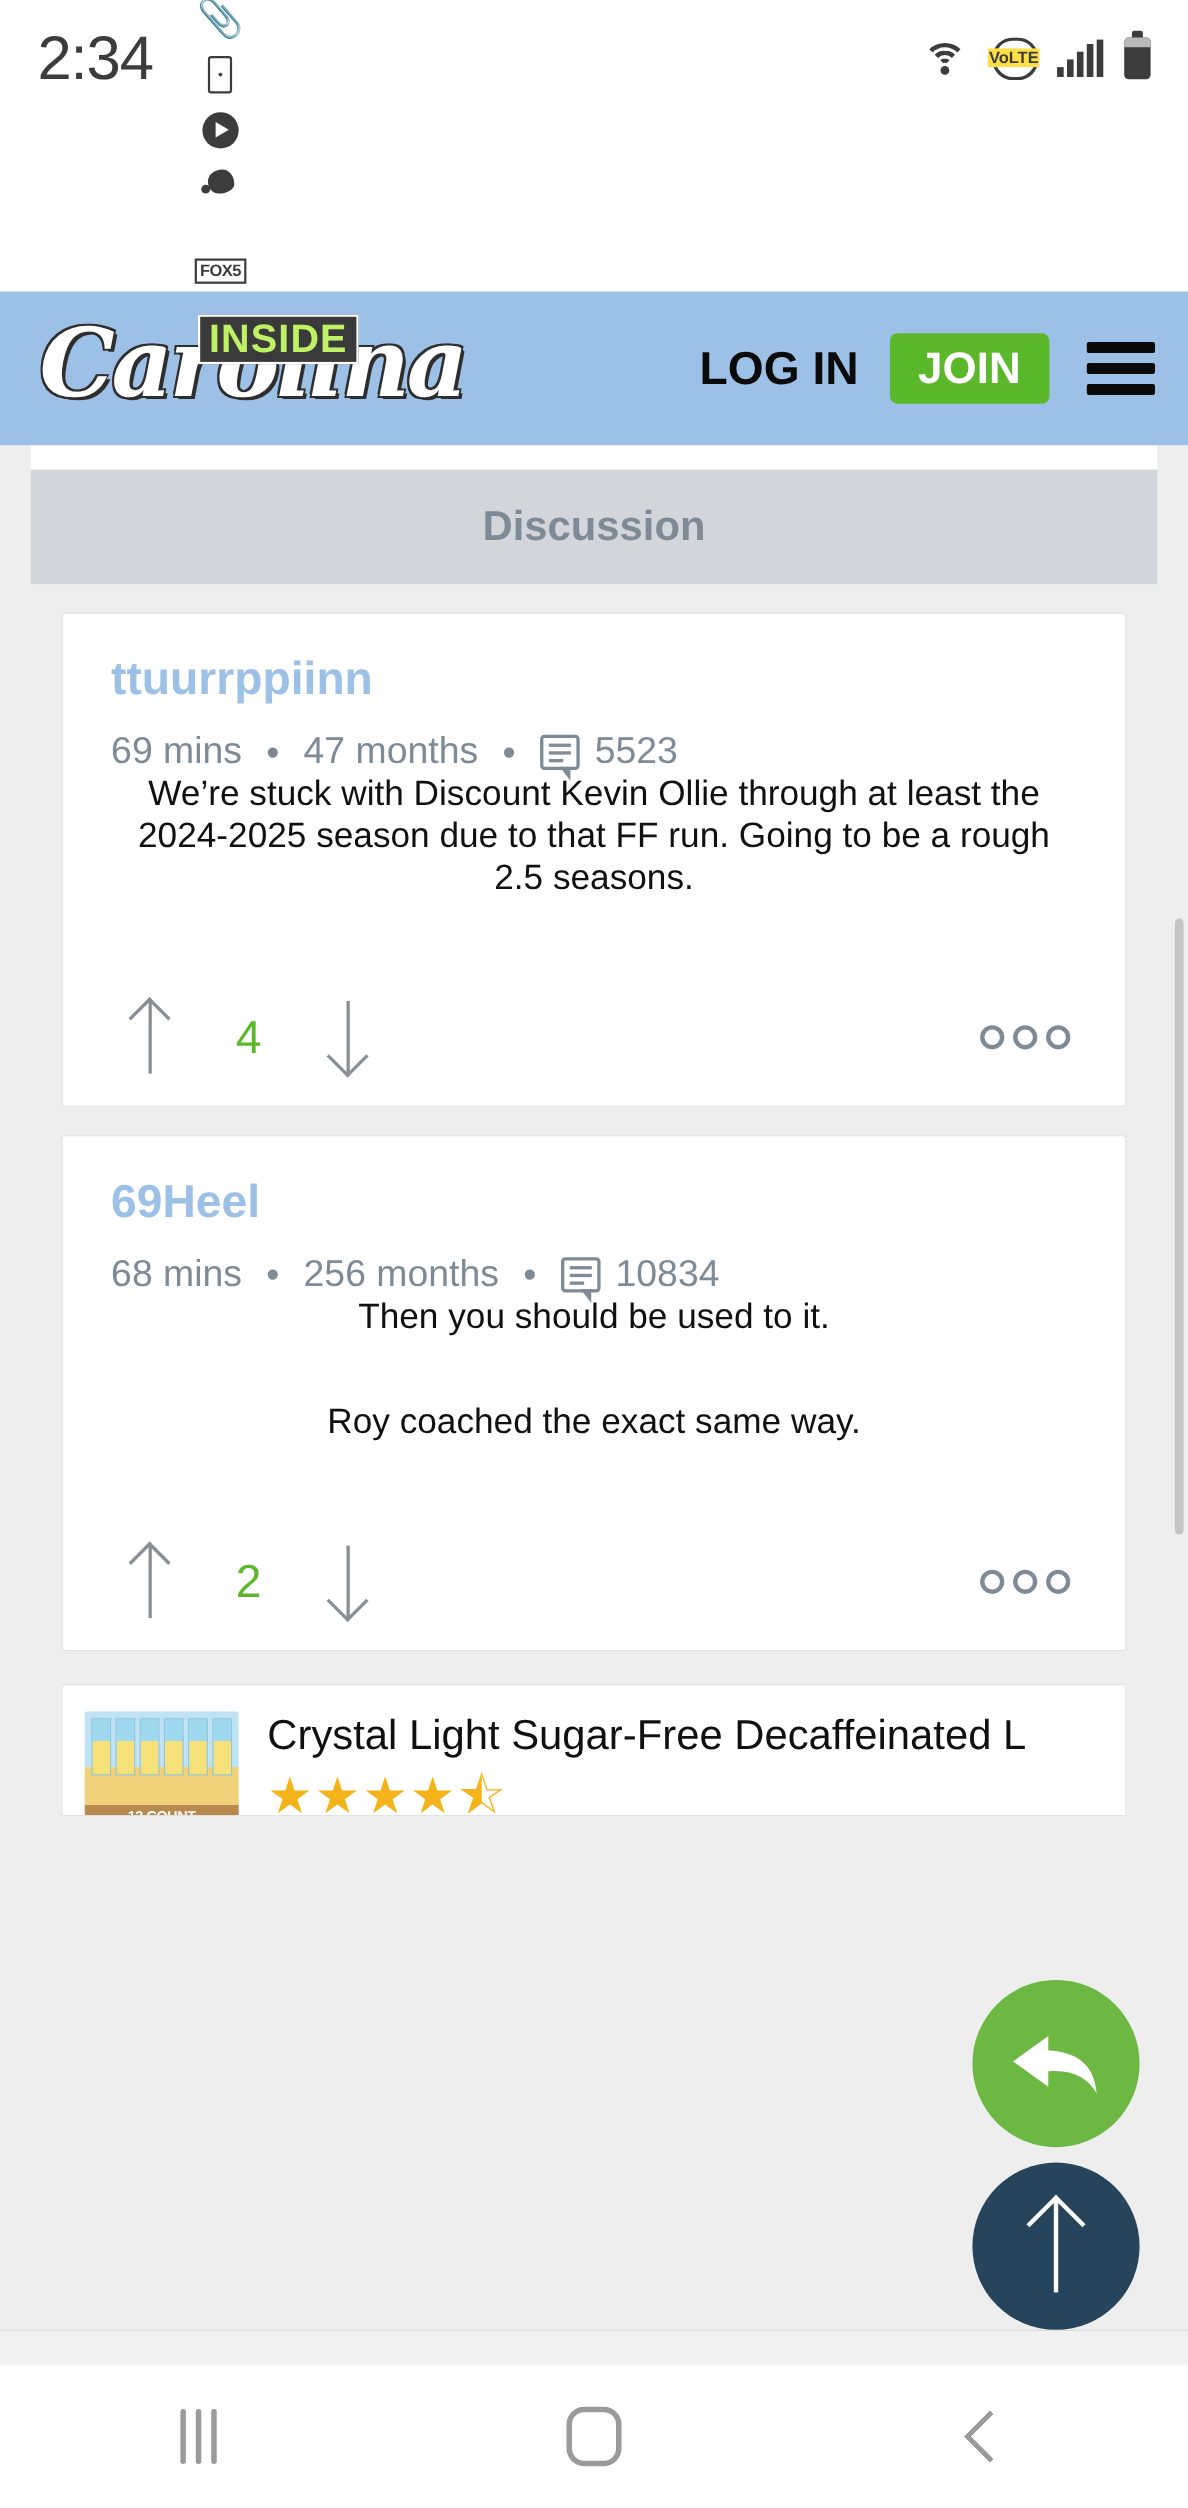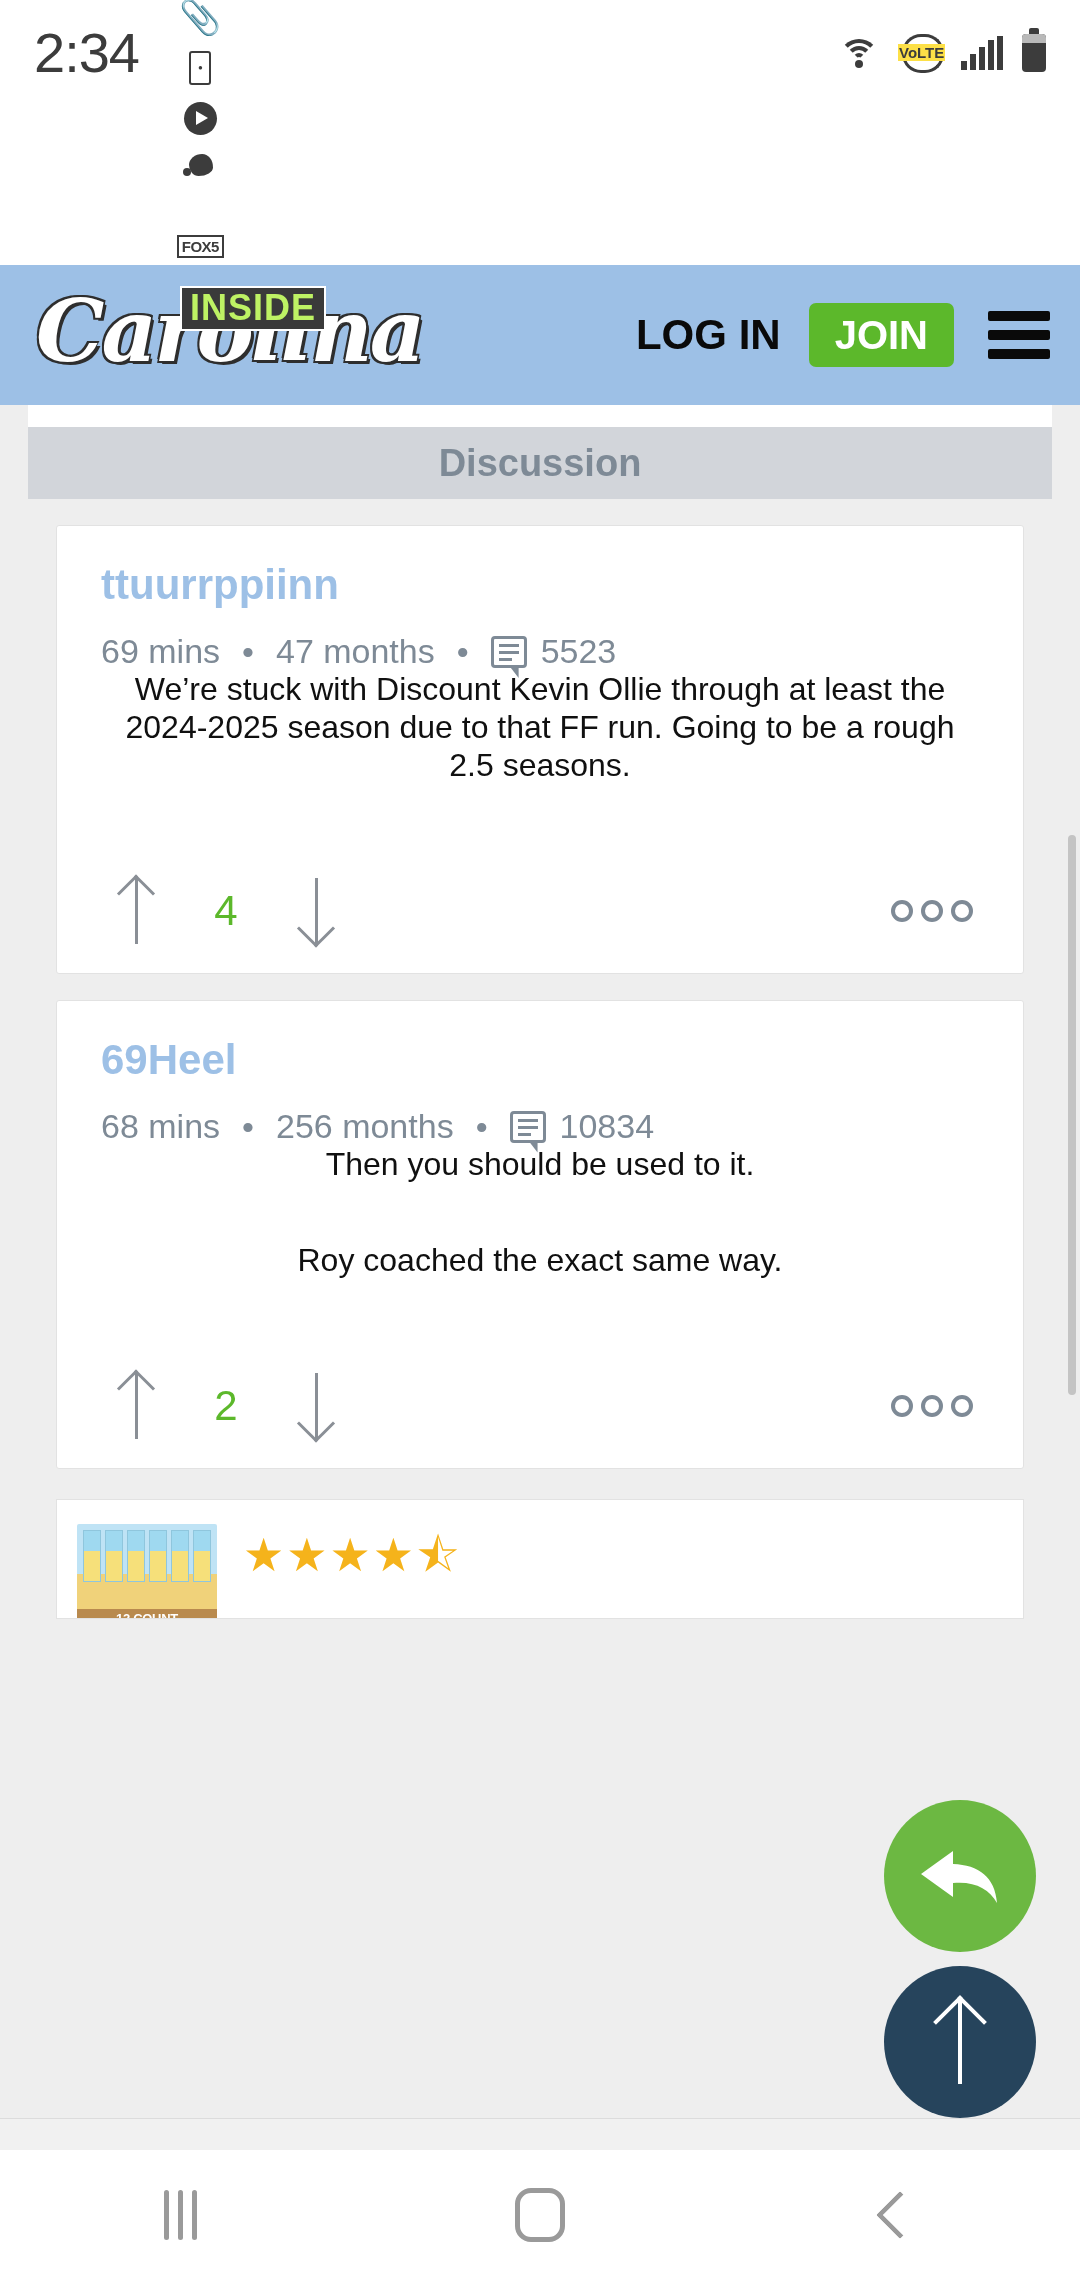--- a/index.html
+++ b/index.html
@@ -106,21 +106,21 @@
 
   
   .content {
     position:absolute; top:405px; left:0; width:1080px; height:1725px;
     background:#eeeeee; overflow:hidden;
   }
   .page-inner { position:relative; width:1024px; margin-left:28px; background:#eeeeee; min-height:100%; }
   .white-strip { background:#ffffff; height:22px; width:100%; }
 
   .discussion-bar {
-    background:#d2d5da; height:72px; display:flex; align-items:center; justify-content:center;
+    background:#d2d5da; height:104px; display:flex; align-items:center; justify-content:center;
   }
   .discussion-bar .label { font-size:38px; color:#7e8a96; font-weight:bold; }
 
   .post {
     background:#ffffff; margin:26px 28px 0 28px; border:1px solid #e2e2e2;
     border-radius:3px; padding:34px 44px 0 44px;
   }
   .post-author { font-size:42px; font-weight:bold; color:#9dc0e6; line-height:1.2; }
   .post-meta {
     margin-top:22px; display:flex; align-items:center; gap:0px;
@@ -358,20 +358,21 @@
         <div class="ad-thumb">
           <span class="pk"></span>
             <span class="pk"></span>
             <span class="pk"></span>
           <span class="pk"></span>
             <span class="pk"></span>
             <span class="pk"></span>
           <span class="cnt">12 COUNT</span>
         </div>
         <div class="ad-text">
+          <div class="ad-title">Crystal Light Sugar-Free Decaffeinated L</div>
           <div class="ad-stars">
             <span>★★★★</span><span class="half">⯪</span>
           </div>
         </div>
       </div>
     </div>
     <div class="scrollbar"></div>
   </div>
 
   <div class="fab-reply">

